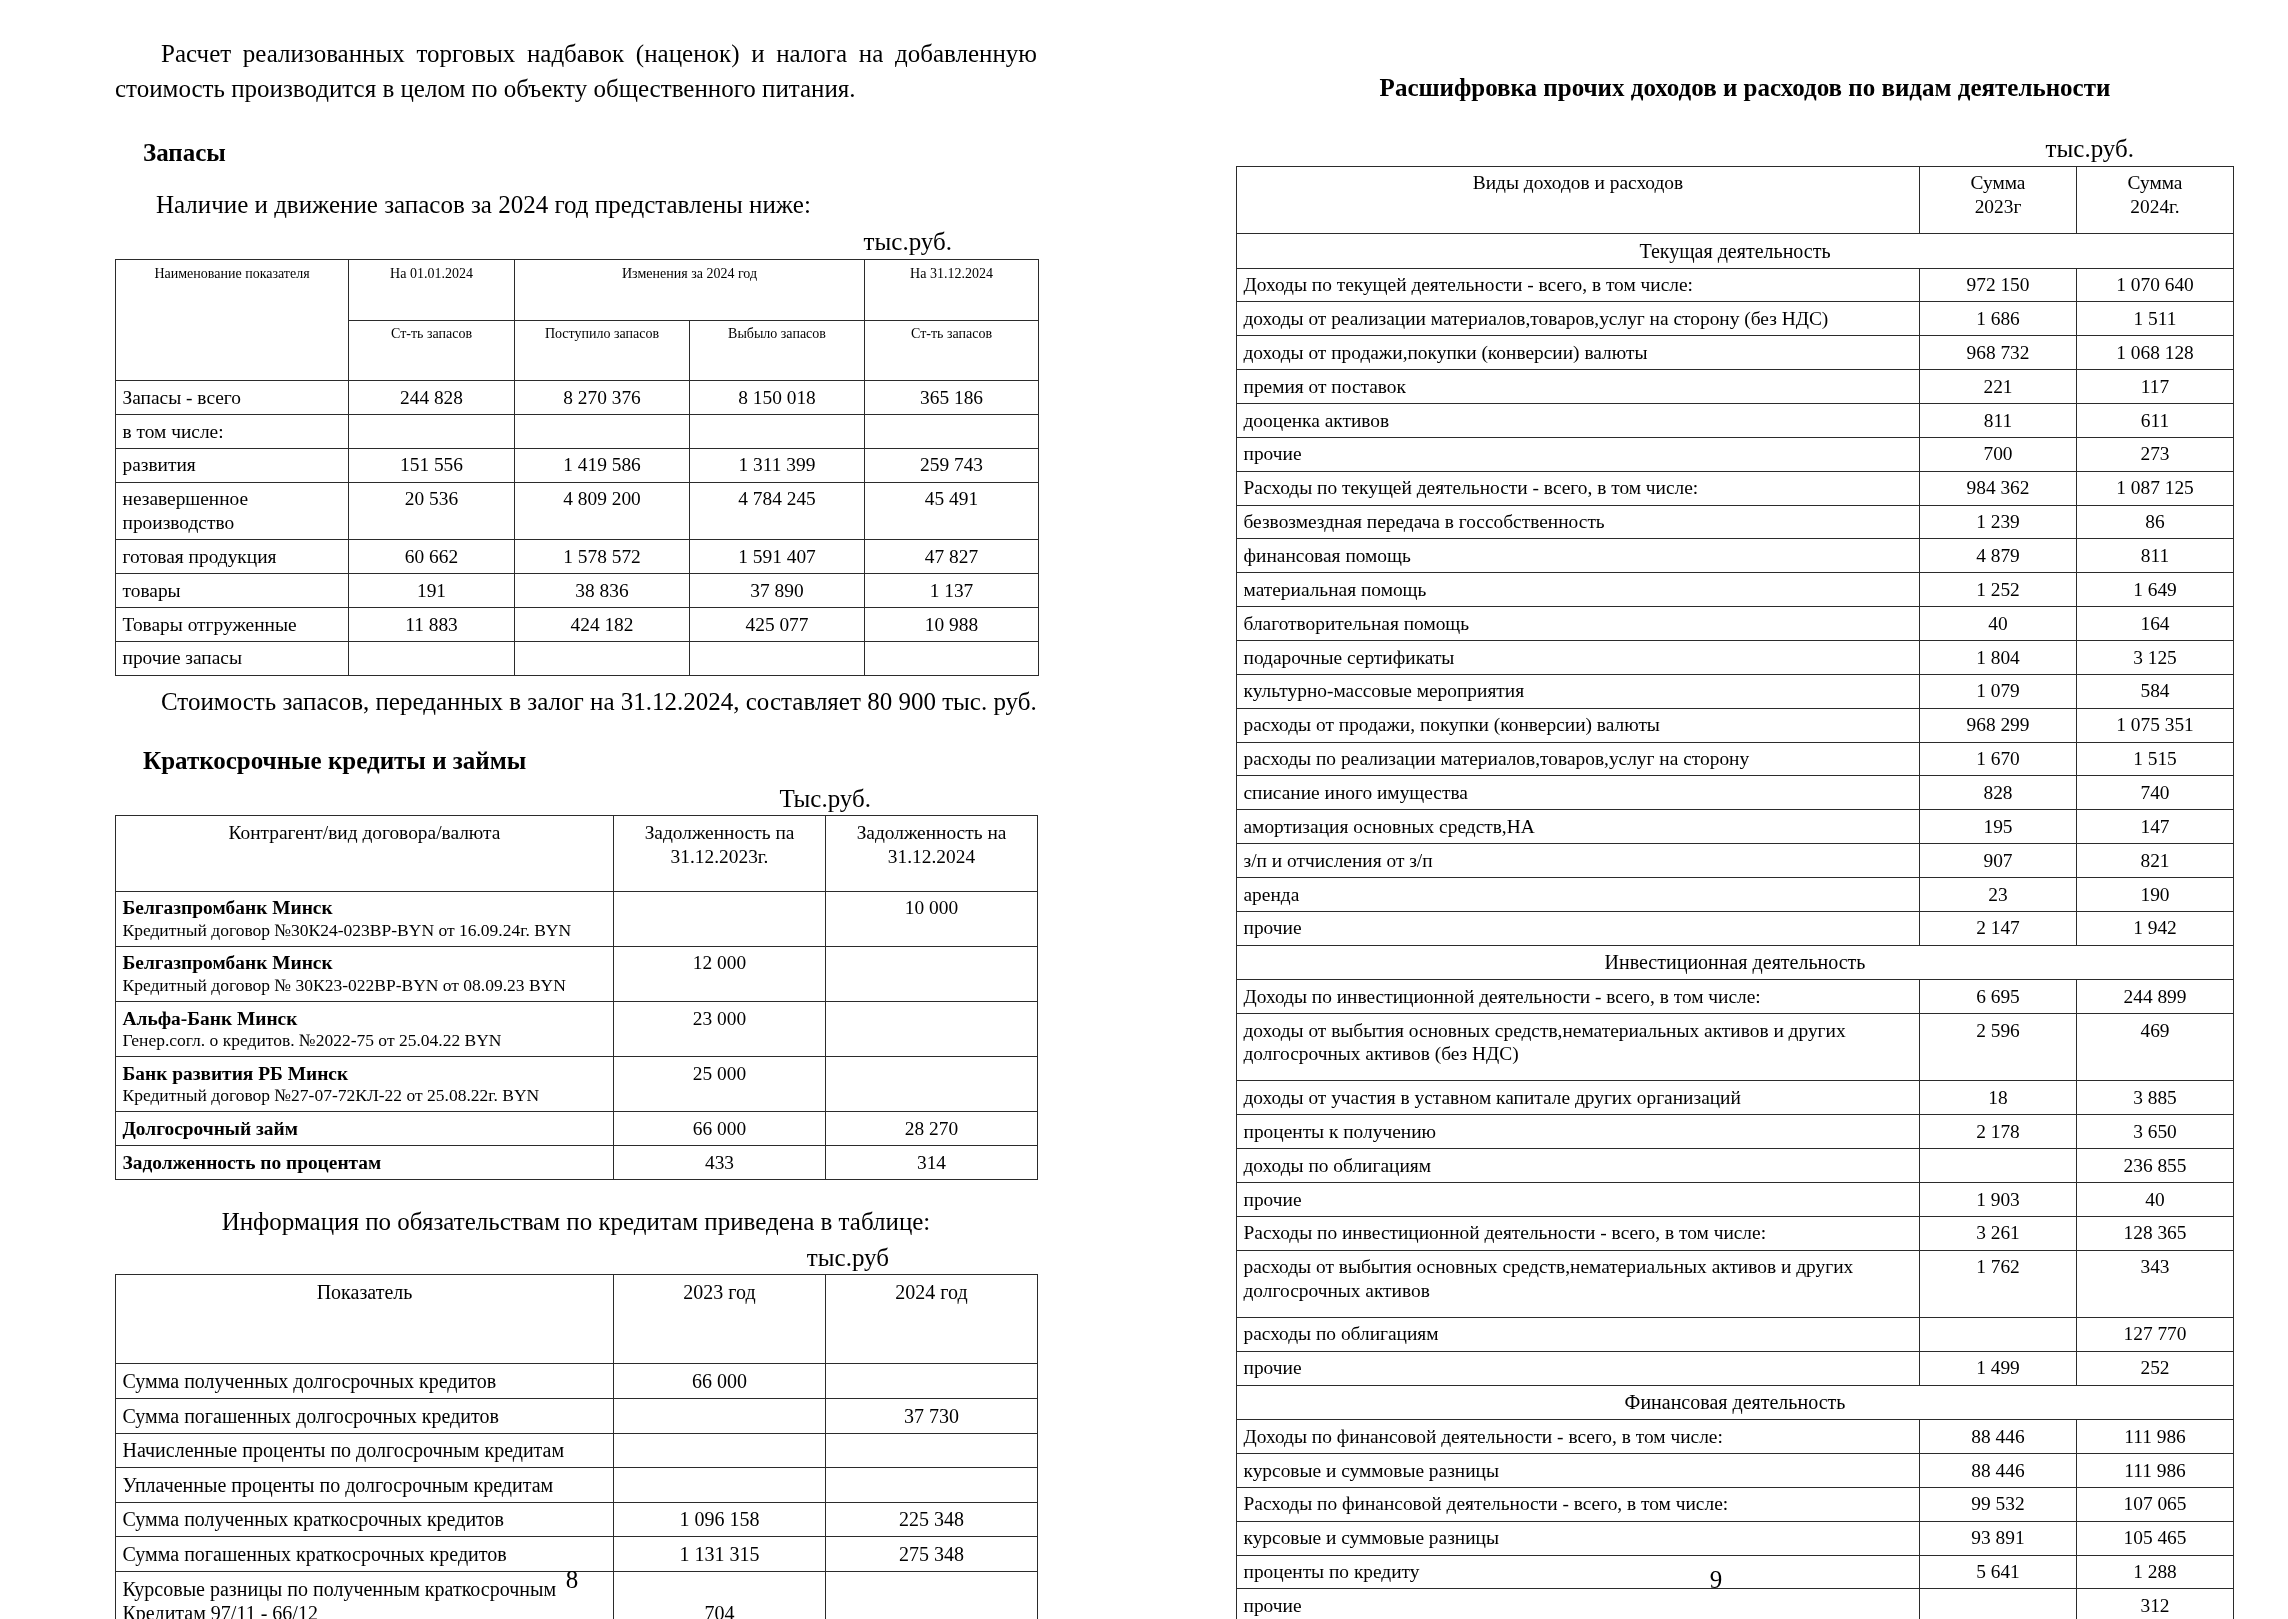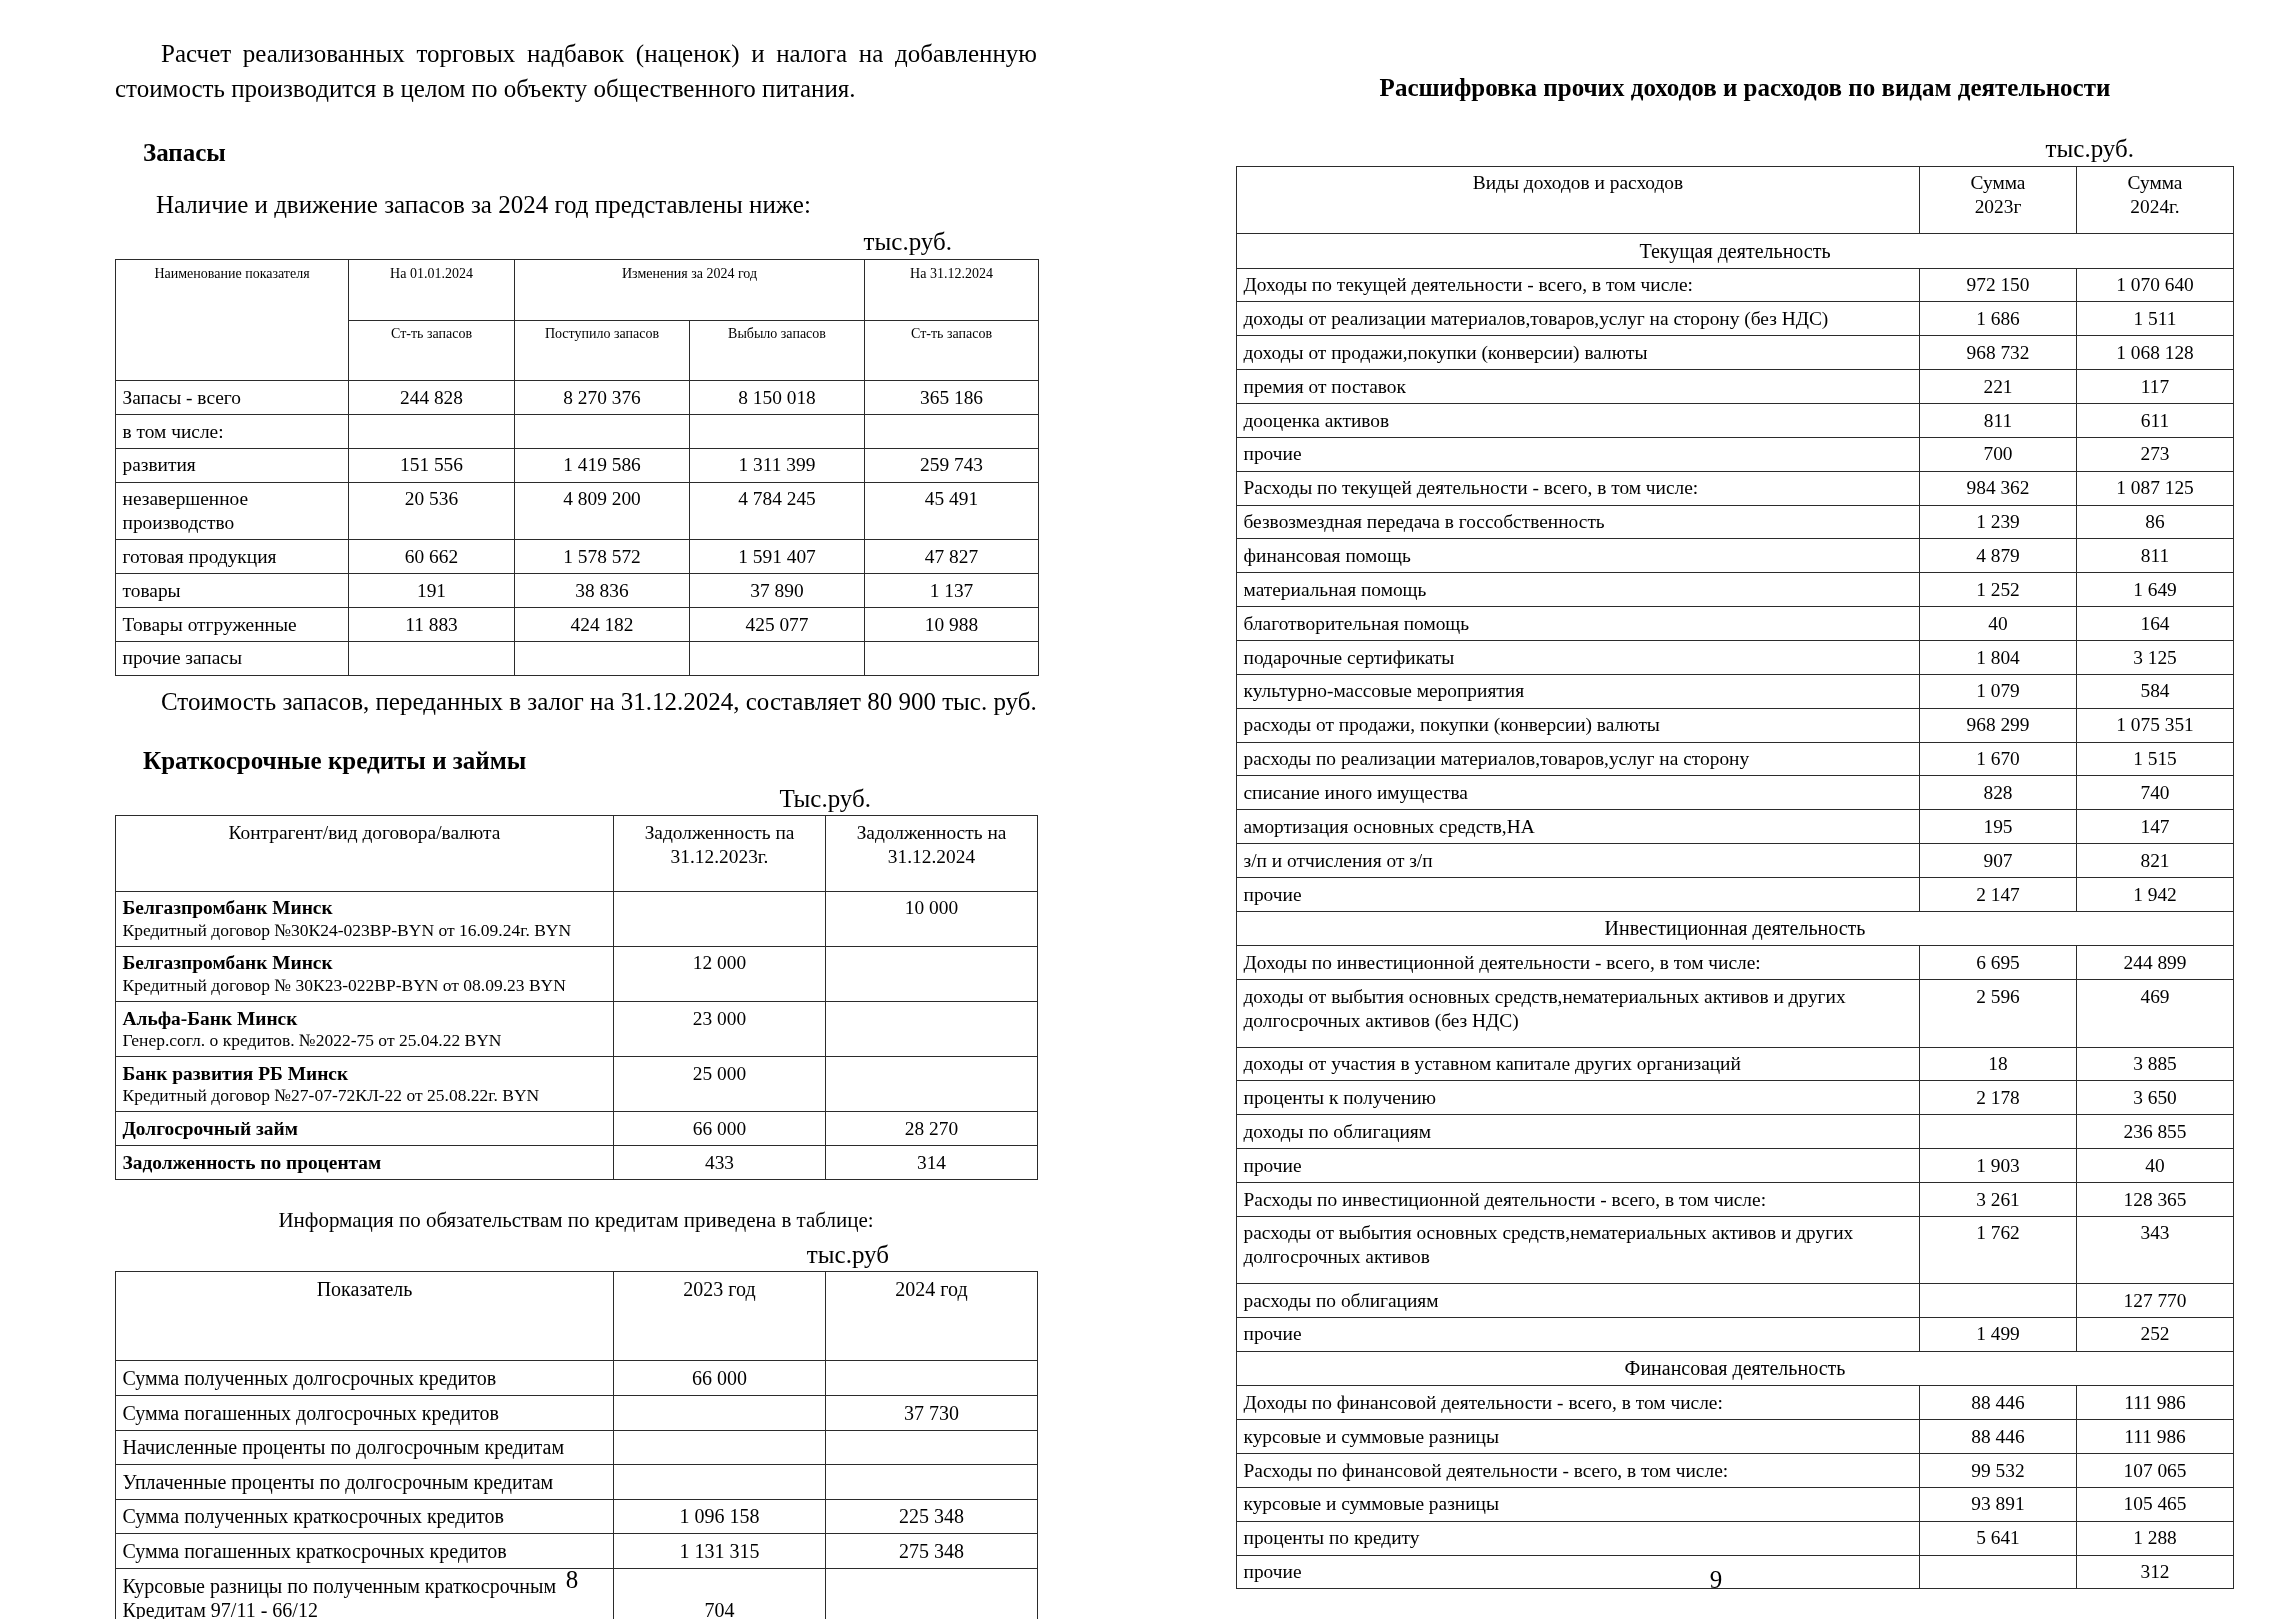--- a/index.html
+++ b/index.html
@@ -38,21 +38,21 @@
     font-weight: bold;
     text-indent: 28px;
   }
   .lead-line {
     margin: 24px 0 9.2px 0;
     font-size: 25px;
     text-indent: 41px;
   }
   .lead-center {
     margin: 28px 0 7.4px 0;
-    font-size: 21px;
+    font-size: 25px;
     text-align: center;
   }
   .units {
     font-size: 25px;
     text-align: right;
     margin: 0 0 2.8px 0;
     padding-right: 85px;
   }
   .units.u2 { padding-right: 166px; }
   .units.u3 { padding-right: 148px; }
@@ -461,20 +461,25 @@
           <td class="lbl">амортизация основных средств,НА</td>
           <td class="num">195</td>
           <td class="num">147</td>
         </tr>
         <tr>
           <td class="lbl">з/п и отчисления от з/п</td>
           <td class="num">907</td>
           <td class="num">821</td>
         </tr>
         <tr>
+          <td class="lbl">аренда</td>
+          <td class="num">23</td>
+          <td class="num">190</td>
+        </tr>
+        <tr>
           <td class="lbl">прочие</td>
           <td class="num">2 147</td>
           <td class="num">1 942</td>
         </tr>
         <tr class="sec-row">
           <td colspan="3">Инвестиционная деятельность</td>
         </tr>
         <tr>
           <td class="lbl b">Доходы по инвестиционной деятельности - всего, в том числе:</td>
           <td class="num b">6 695</td>

